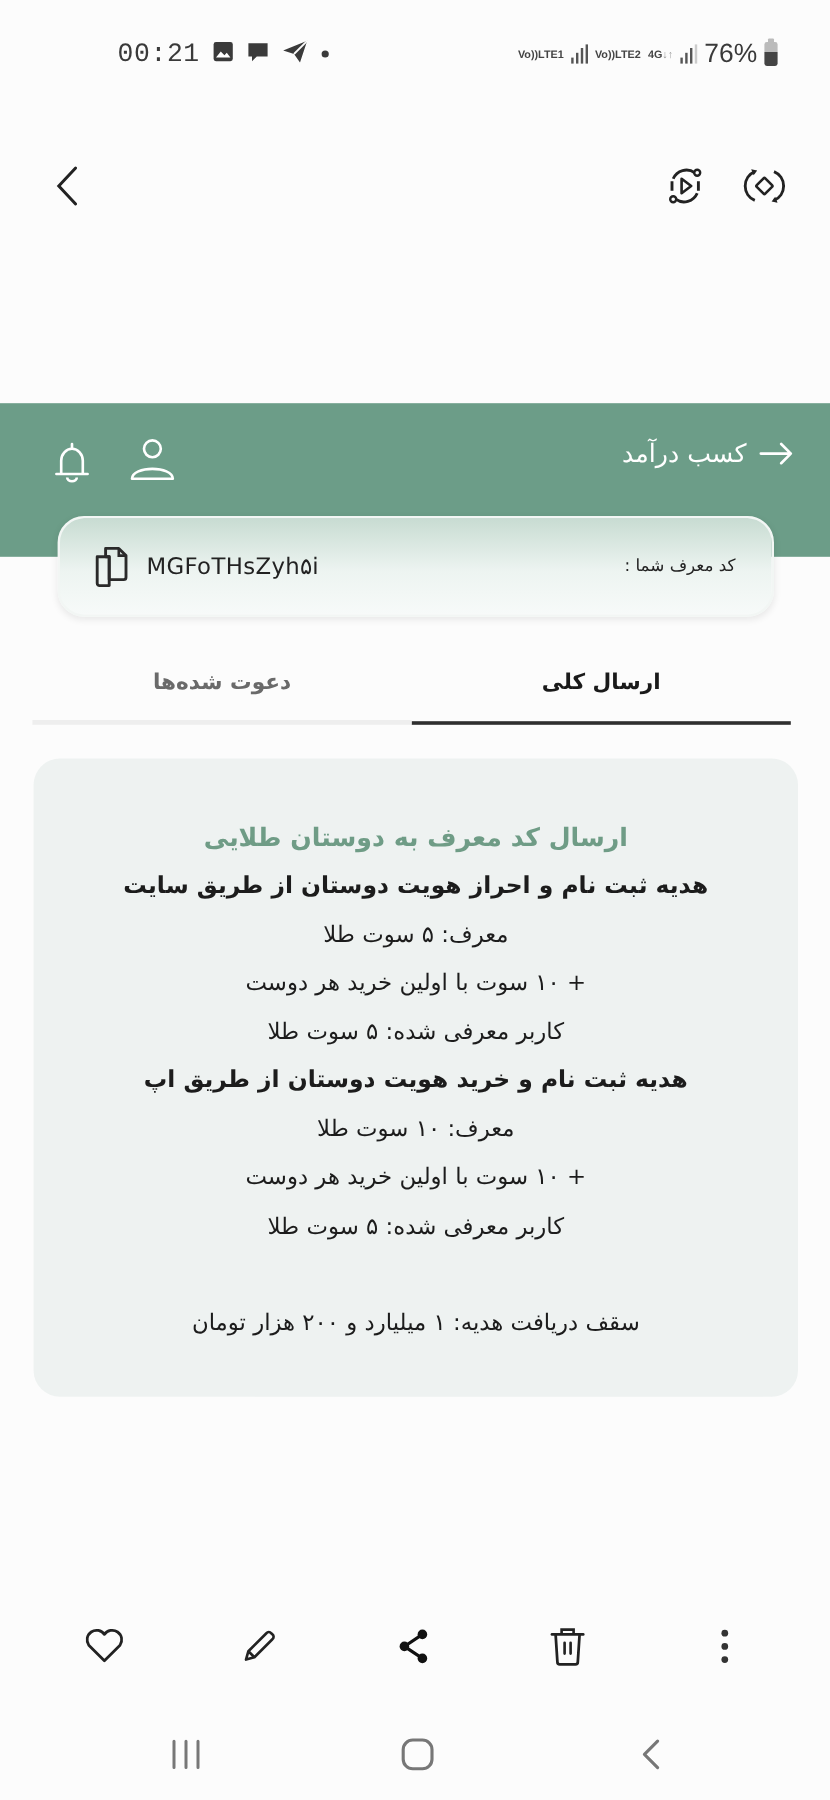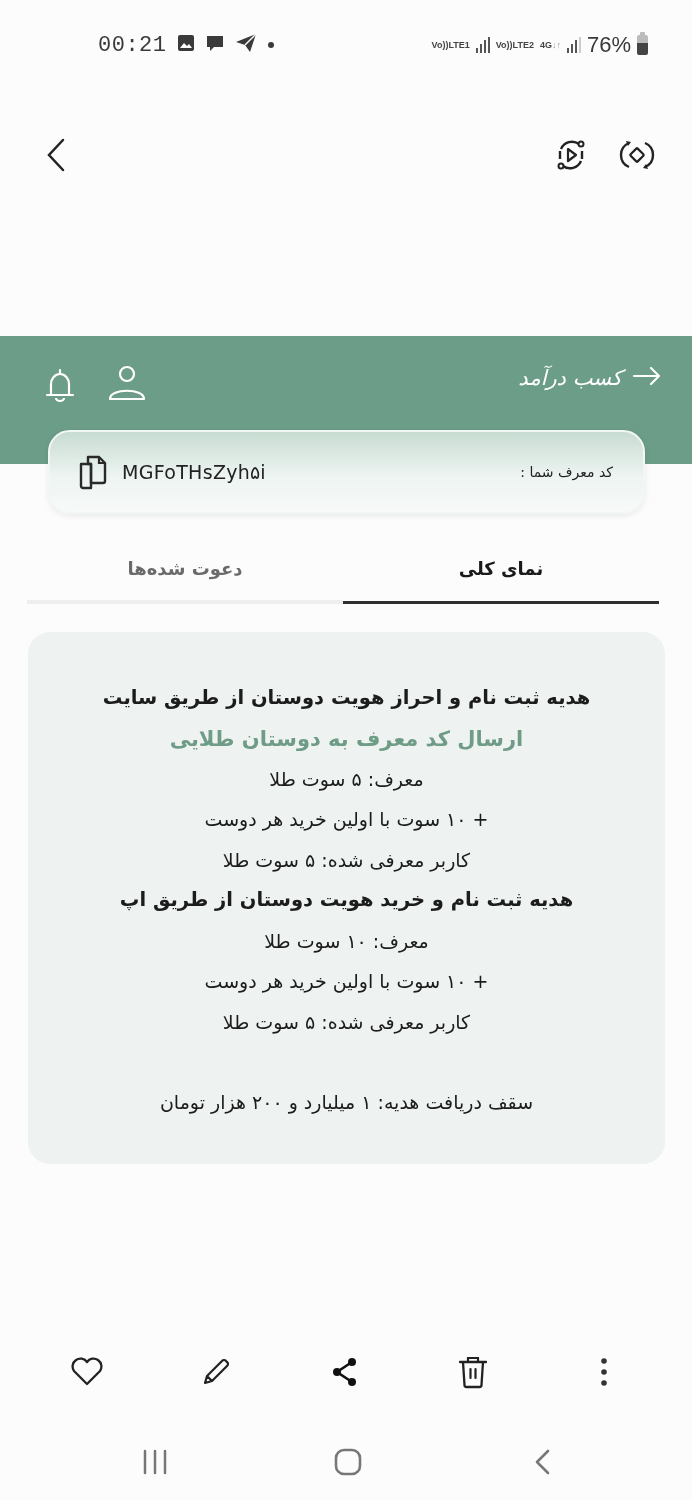--- a/index.html
+++ b/index.html
@@ -14,21 +14,21 @@
     .bars { display: flex; align-items: flex-end; gap: 2px; height: 16px; }
     .bars span { display: block; width: 2px; background: #555; }
     .battery-pct { font-size: 22px; }
     .battery { width: 11px; height: 20px; border-radius: 2px; background: linear-gradient(#bbb 0 40%, #444 40% 100%); position: relative; }
     .battery::before { content: ""; position: absolute; top: -3px; left: 3px; width: 5px; height: 3px; background: #bbb; border-radius: 1px 1px 0 0; }
 
     .top-bar { position: absolute; top: 110px; left: 0; width: 692px; height: 90px; }
     .icon-btn { position: absolute; display: flex; align-items: center; justify-content: center; cursor: pointer; }
 
     .hero { position: absolute; top: 336px; left: 0; width: 692px; height: 128px; background: #6c9d88; }
-    .hero-title { position: absolute; right: 30px; top: 30px; display: flex; align-items: flex-start; gap: 10px; color: #fff; font-size: 21px; direction: rtl; font-style: italic; }
+    .hero-title { position: absolute; right: 30px; top: 30px; display: flex; align-items: center; gap: 10px; color: #fff; font-size: 21px; direction: rtl; }
 
     .ref-card { position: absolute; top: 430px; left: 48px; width: 597px; height: 84px; border-radius: 22px; background: linear-gradient(180deg, #c8dcd2 0%, #edf4f1 55%, #f7faf9 100%); border: 2px solid #f2f6f4; box-shadow: 0 2px 6px rgba(0,0,0,0.08); display: flex; align-items: center; justify-content: space-between; padding: 0 30px 0 28px; }
     .ref-label { font-size: 14px; color: #222; direction: rtl; }
     .ref-code-wrap { display: flex; align-items: center; gap: 14px; }
     .ref-code { font-size: 19px; color: #222; font-family: "DejaVu Sans", sans-serif; letter-spacing: 0.3px; }
 
     .tabs { position: absolute; top: 540px; left: 27px; width: 632px; height: 64px; display: flex; flex-direction: row-reverse; }
     .tab { flex: 1; display: flex; align-items: center; justify-content: center; font-size: 18px; font-weight: bold; cursor: pointer; position: relative; direction: rtl; padding-bottom: 8px; }
     .tab.active { color: #1a1a1a; }
     .tab.inactive { color: #6a6a6a; }
@@ -163,30 +163,30 @@
         <path d="M21 3 V9 H27" fill="none" stroke="#2a2a2a" stroke-width="2.2"></path>
       </svg>
     </span>
     <span class="ref-code">MGFoTHsZyh۵i</span>
   </div>
   <span class="ref-label">کد معرف شما :</span>
 </div>
 
 <div class="tabs">
   <div class="tab active">
-    <span>نمای کلی</span>
+    <span>ارسال کلی</span>
   </div>
   <div class="tab inactive">
     <span>دعوت شده‌ها</span>
   </div>
 </div>
 
 <div class="info-card">
+  <div class="line heading">ارسال کد معرف به دوستان طلایی</div>
   <div class="line bold">هدیه ثبت نام و احراز هویت دوستان از طریق سایت</div>
-  <div class="line heading">ارسال کد معرف به دوستان طلایی</div>
   <div class="line">معرف: ۵ سوت طلا</div>
   <div class="line">+ ۱۰ سوت با اولین خرید هر دوست</div>
   <div class="line">کاربر معرفی شده: ۵ سوت طلا</div>
   <div class="line bold">هدیه ثبت نام و خرید هویت دوستان از طریق اپ</div>
   <div class="line">معرف: ۱۰ سوت طلا</div>
   <div class="line">+ ۱۰ سوت با اولین خرید هر دوست</div>
   <div class="line">کاربر معرفی شده: ۵ سوت طلا</div>
   <div class="spacer"></div>
   <div class="line">سقف دریافت هدیه: ۱ میلیارد و ۲۰۰ هزار تومان</div>
 </div>

